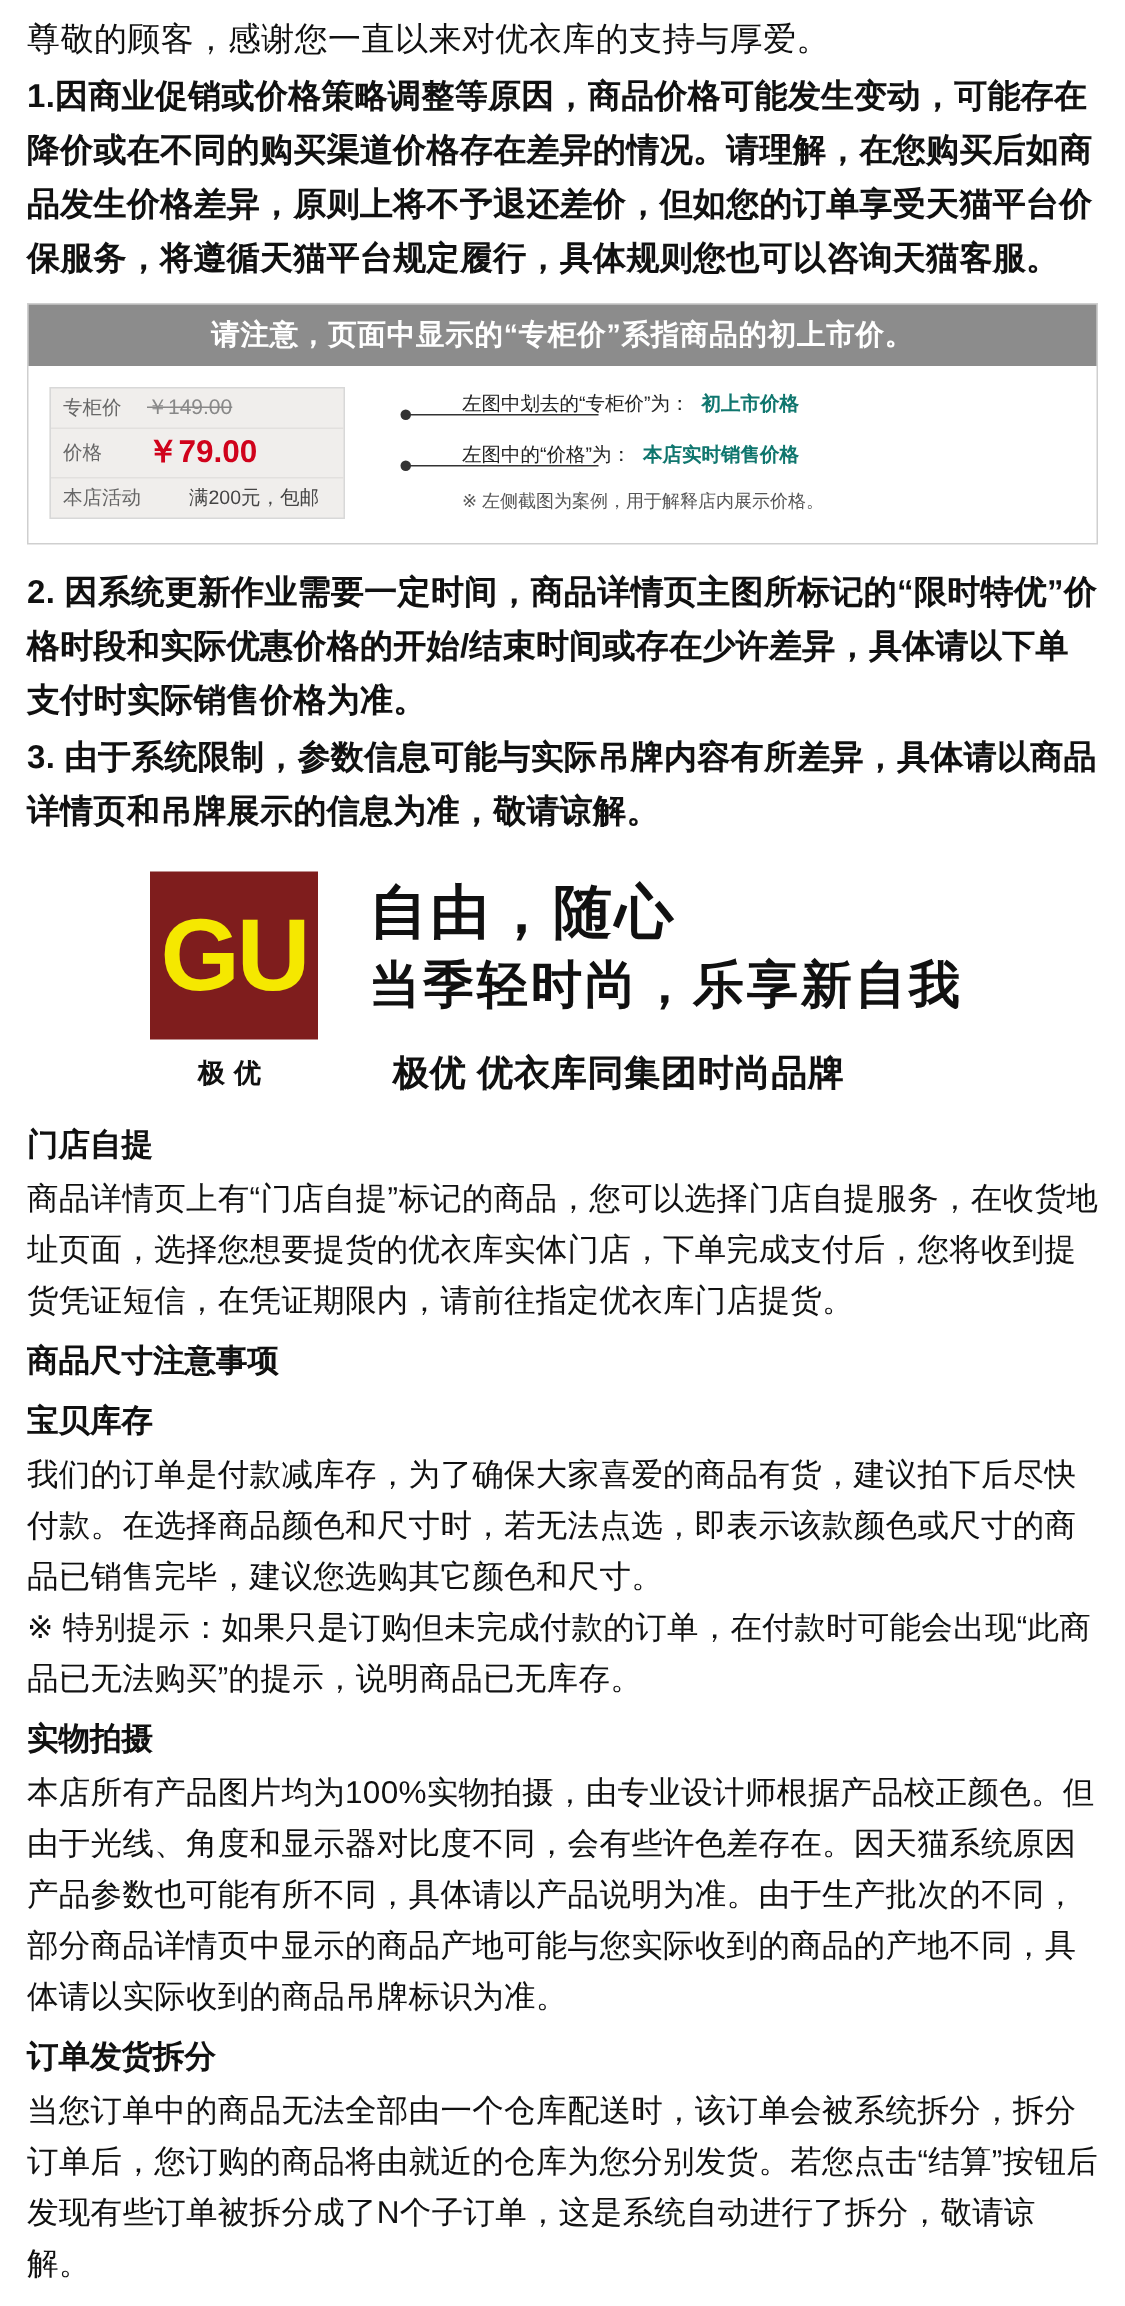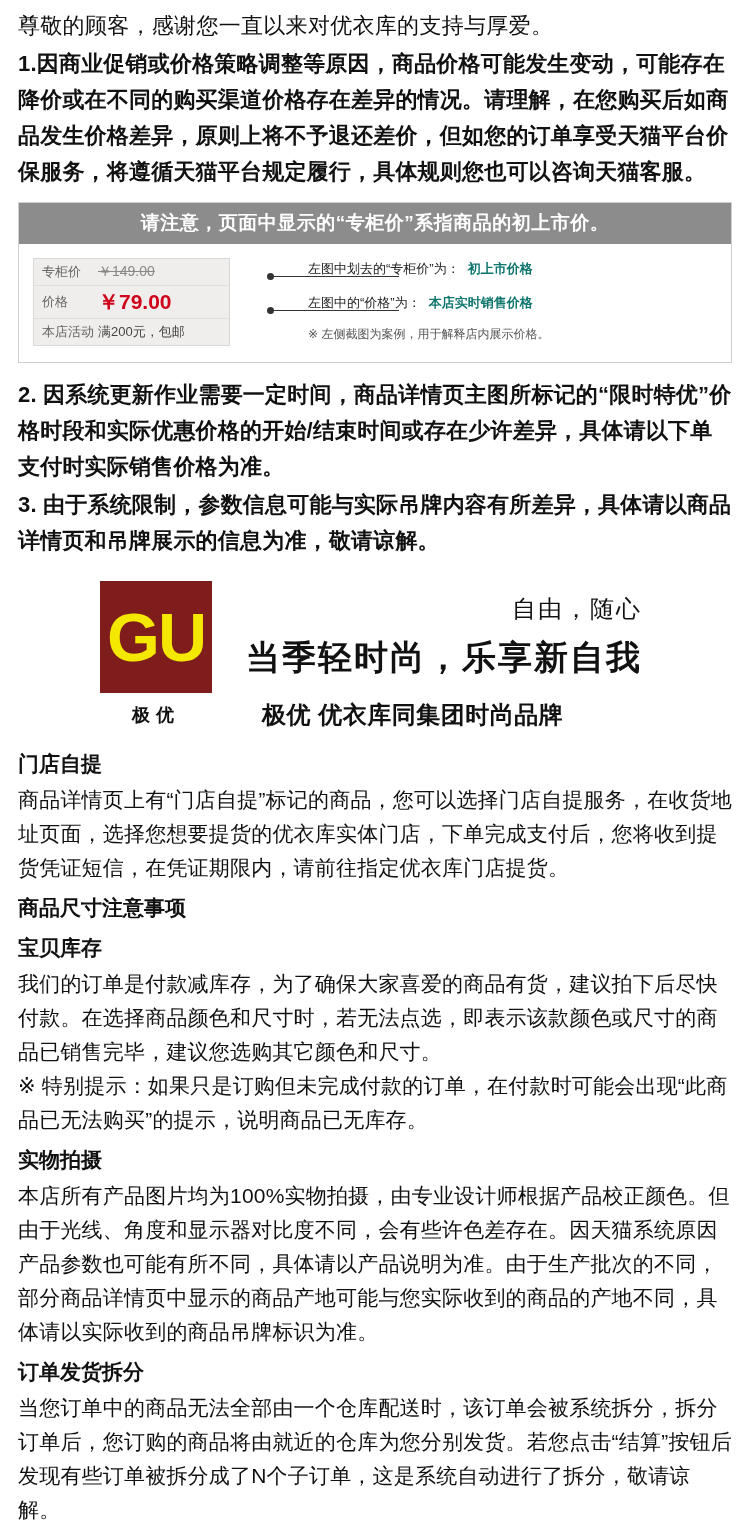--- a/index.html
+++ b/index.html
@@ -63,21 +63,21 @@
     background: #f0eeec;
     font-size: 13px;
     flex: 0 0 auto;
   }
   .price-row {
     display: flex;
     align-items: center;
     padding: 4px 8px;
     border-bottom: 1px solid #e2e0de;
   }
-  .price-row:last-child { border-bottom: none; }
+  .price-row:last-child { border-bottom: none; gap: 28px; }
   .price-label {
     color: #666666;
     width: 56px;
     flex: 0 0 auto;
     font-size: 13px;
   }
   .price-val-strike {
     color: #888888;
     text-decoration: line-through;
     font-size: 14px;
@@ -147,25 +147,24 @@
     text-align: center;
     letter-spacing: -2px;
     font-family: "Liberation Sans", sans-serif;
     flex: 0 0 auto;
   }
   .brand-slogan {
     margin-left: 34px;
     padding-top: 4px;
   }
   .slogan-1 {
-    font-size: 24px;
-    font-weight: normal;
+    font-size: 39px;
+    font-weight: bold;
     line-height: 48px;
     letter-spacing: 2px;
-    text-align: right;
   }
   .slogan-2 {
     font-size: 34px;
     font-weight: bold;
     line-height: 48px;
     letter-spacing: 2px;
   }
   .brand-sub {
     display: flex;
     align-items: center;

